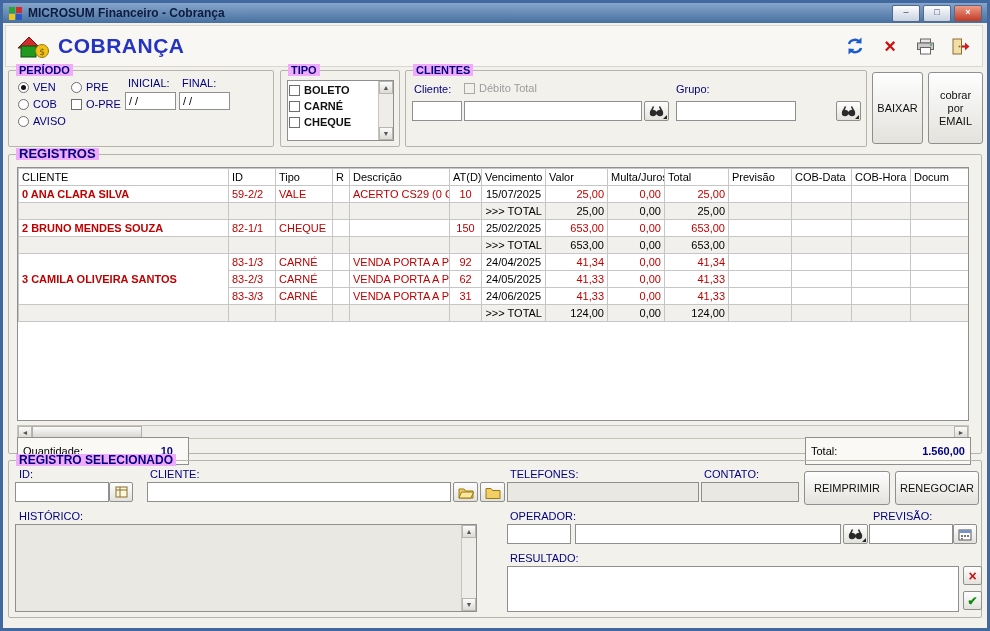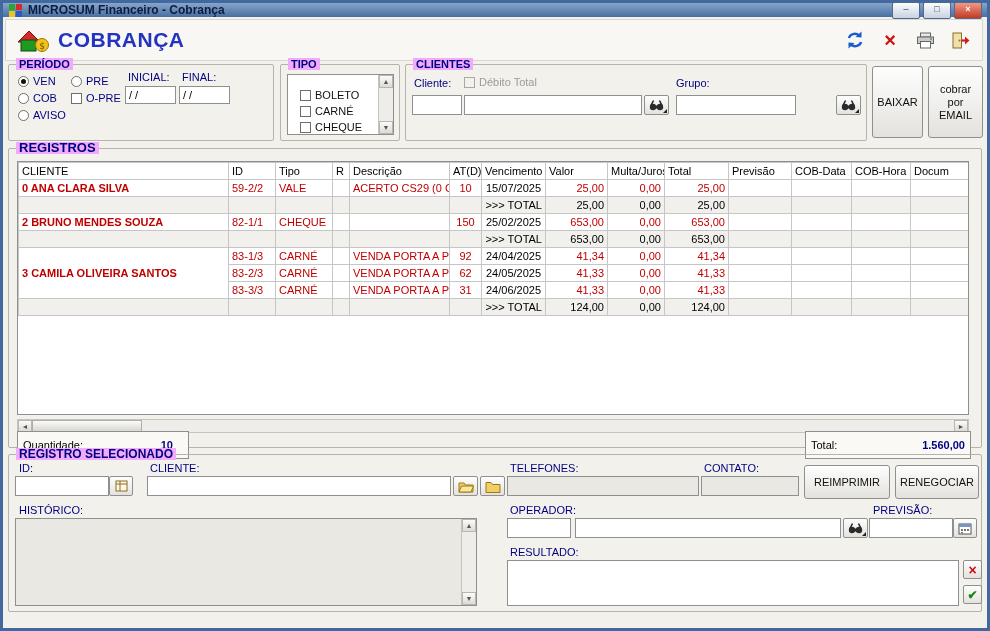--- a/index.html
+++ b/index.html
@@ -1,20 +1,20 @@
 <!DOCTYPE html>
 <html><head>
 <meta charset="utf-8">
 <style>
   html,body{margin:0;padding:0;}
   body{width:990px;height:631px;overflow:hidden;font-family:"Liberation Sans",sans-serif;background:#9eb6d4;}
   .window{position:relative;width:990px;height:631px;border:3px solid #41699f;box-sizing:border-box;background:#f2f1ec;}
 
   
-  .titlebar{height:14px;background:linear-gradient(#86a5cc,#47709f);display:flex;align-items:center;padding:0 5px;gap:5px;}
+  .titlebar{height:20px;background:linear-gradient(#86a5cc,#47709f);display:flex;align-items:center;padding:0 5px;gap:5px;}
   .titlebar .title{font-size:12px;color:#0d1b3e;font-weight:bold;flex:1;white-space:nowrap;}
   .winbtns{display:flex;gap:3px;}
   .winbtn{width:26px;height:15px;border:1px solid #53688a;border-radius:2px;background:linear-gradient(#fdfdfd,#c7d2e2);font-size:9px;line-height:13px;text-align:center;color:#233a5e;cursor:pointer;}
   .winbtn.close{background:linear-gradient(#ef9a85,#c23a24);color:#fff;font-weight:bold;}
 
   .content{position:relative;height:600px;}
 
   
   .toolbar{position:absolute;left:2px;top:2px;width:978px;height:42px;background:#f8f7f3;border:1px solid #d9d7cf;display:flex;align-items:center;padding:0 10px;box-sizing:border-box;}
   .page-title{font-size:21px;font-weight:bold;color:#2433c0;margin-left:8px;letter-spacing:.5px;}
@@ -40,21 +40,21 @@
   .radio.on::after{content:"";position:absolute;left:2px;top:2px;width:5px;height:5px;border-radius:50%;background:#111;}
   .chk{width:11px;height:11px;min-width:11px;border:1px solid #6e6e6e;background:#fff;box-sizing:border-box;}
   .chk.dis{border-color:#a8a8a8;background:#f2f1ec;}
 
   .btn{position:absolute;border:1px solid #8f8f8f;border-radius:3px;background:linear-gradient(#fefefe,#e3e2dd);font:11px "Liberation Sans",sans-serif;color:#111;display:flex;flex-direction:column;align-items:center;justify-content:center;text-align:center;cursor:pointer;box-sizing:border-box;line-height:13px;}
   .icon-btn{position:absolute;border:1px solid #8f8f8f;border-radius:2px;background:linear-gradient(#fefefe,#e3e2dd);display:flex;align-items:center;justify-content:center;cursor:pointer;box-sizing:border-box;}
   .mini-arrow{position:absolute;right:1px;bottom:1px;width:0;height:0;border-left:4px solid transparent;border-bottom:4px solid #222;}
 
   
   .listbox{position:absolute;border:1px solid #8f8f8f;background:#fff;display:flex;box-sizing:border-box;}
-  .list-items{flex:1;padding:12px;}
+  .list-items{flex:1;padding:1px;font-weight:bold;}
   .list-item{display:flex;align-items:center;gap:4px;height:16px;font-size:11px;color:#111;cursor:pointer;}
   .vscroll{width:14px;background:#eeede9;border-left:1px solid #c6c4bc;display:flex;flex-direction:column;}
   .varrow{height:13px;background:linear-gradient(#fbfbfb,#dcdbd5);border:1px solid #b8b6ae;font-size:7px;display:flex;align-items:center;justify-content:center;color:#555;cursor:pointer;box-sizing:border-box;}
   .vtrack{flex:1;}
 
   
   .grid-wrap{position:absolute;left:8px;top:12px;width:952px;height:254px;background:#fff;border:1px solid #8f8f8f;overflow:hidden;box-sizing:border-box;}
   table.grid{border-collapse:collapse;table-layout:fixed;width:980px;font-size:11px;background:#fff;}
   .grid th,.grid td{border:1px solid #c6c6c6;height:16px;padding:0 3px;overflow:hidden;white-space:nowrap;text-align:left;font-weight:normal;color:#000;}
   .grid thead th{background:#fff;}

